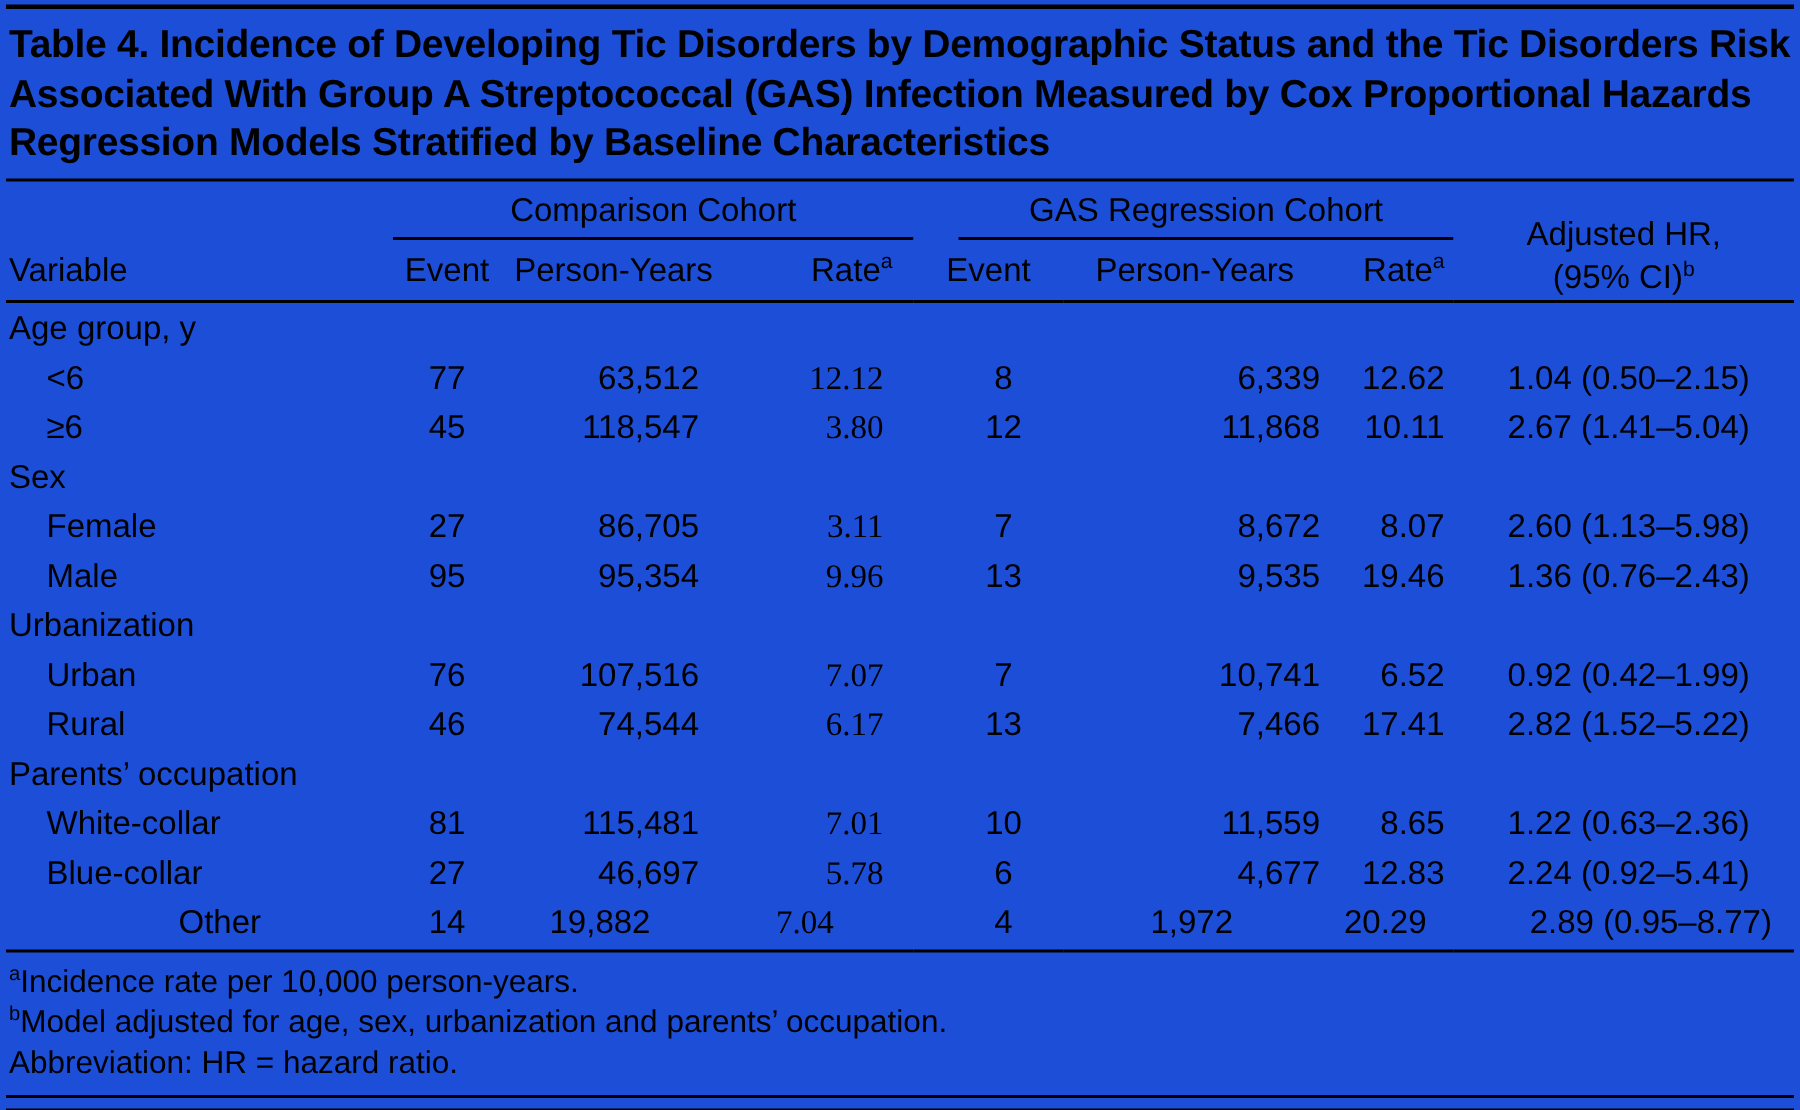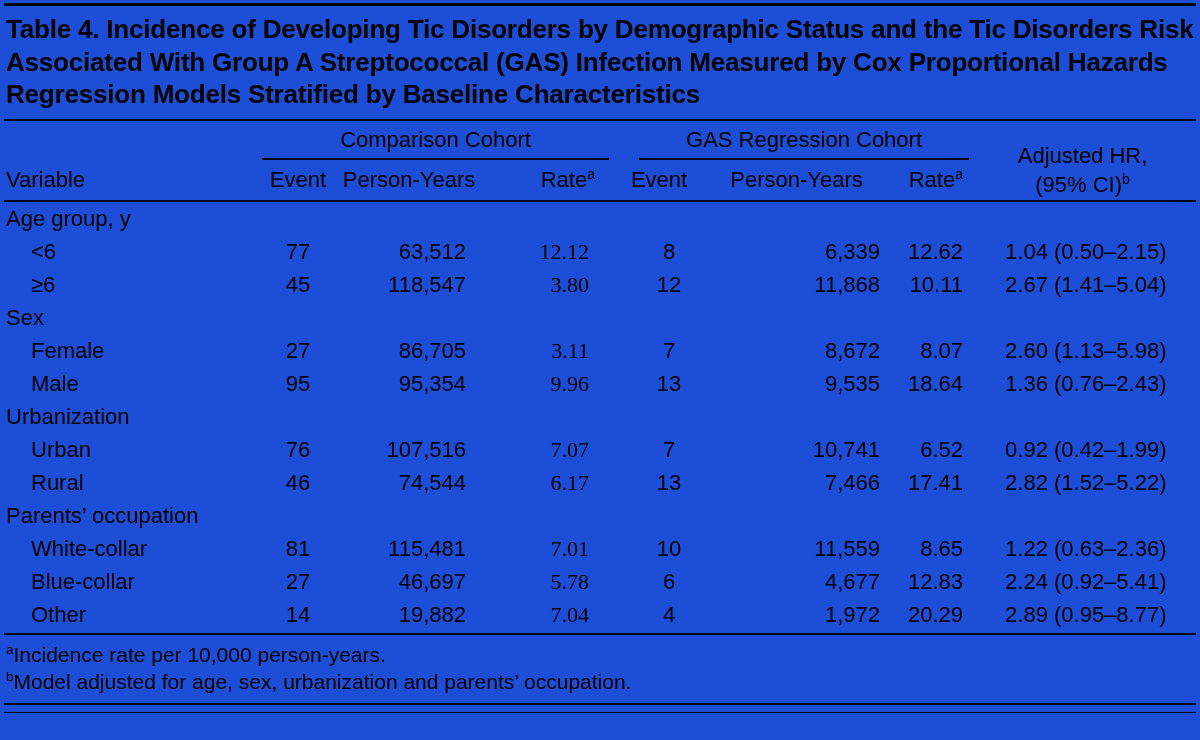--- a/index.html
+++ b/index.html
@@ -68,21 +68,21 @@
   tbody td { padding: 4px 0; line-height: 25px; }
   .sec { text-align: left; padding-left: 2px; }
   .lbl { text-align: left; padding-left: 27px; }
   .c-event { text-align: center; }
   .c-py   { text-align: right; padding-right: 18px; }
   .c-rate { text-align: right; padding-right: 20px; font-family: Liberation Serif, serif; }
   .g-event { text-align: center; padding-left: 20px; }
   .g-py   { text-align: right; padding-right: 4px; margin-top: 28px; }
   .g-rate { text-align: right; padding-right: 6px; }
   .hr-cell { text-align: left; padding-left: 36px; }
-  tbody tr:last-child td { border-bottom: 2.5px solid #000; padding-bottom: 6px; }
+  tbody tr:last-child td { border-bottom: 2.5px solid #000; padding-bottom: 6px; text-align: center; }
 
   sup { font-size: 64%; line-height: 0; vertical-align: super; }
 
   .footnotes {
     font-size: 21px;
     line-height: 1.3;
     padding: 6px 2px 8px 2px;
     border-bottom: 2.5px solid #000;
   }
   .bottom-rule {
@@ -171,21 +171,21 @@
         <td class="g-rate">8.07</td>
         <td class="hr-cell">2.60 (1.13–5.98)</td>
       </tr>
       <tr>
         <td class="lbl">Male</td>
         <td class="c-event">95</td>
         <td class="c-py">95,354</td>
         <td class="c-rate">9.96</td>
         <td class="g-event">13</td>
         <td class="g-py">9,535</td>
-        <td class="g-rate">18.64</td>
+        <td class="g-rate">19.46</td>
         <td class="hr-cell">1.36 (0.76–2.43)</td>
       </tr>
 
       <tr>
         <td colspan="8" class="sec">Urbanization</td>
       </tr>
       <tr>
         <td class="lbl">Urban</td>
         <td class="c-event">76</td>
         <td class="c-py">107,516</td>
@@ -239,15 +239,16 @@
         <td class="g-rate">20.29</td>
         <td class="hr-cell">2.89 (0.95–8.77)</td>
       </tr>
 
     </tbody>
   </table>
 
   <div class="footnotes">
     <div><sup>a</sup><span>Incidence rate per 10,000 person-years.</span></div>
     <div><sup>b</sup><span>Model adjusted for age, sex, urbanization and parents’ occupation.</span></div>
+    <div>Abbreviation: HR = hazard ratio.</div>
   </div>
   <div class="bottom-rule"></div>
 </div>
 
 </body></html>

